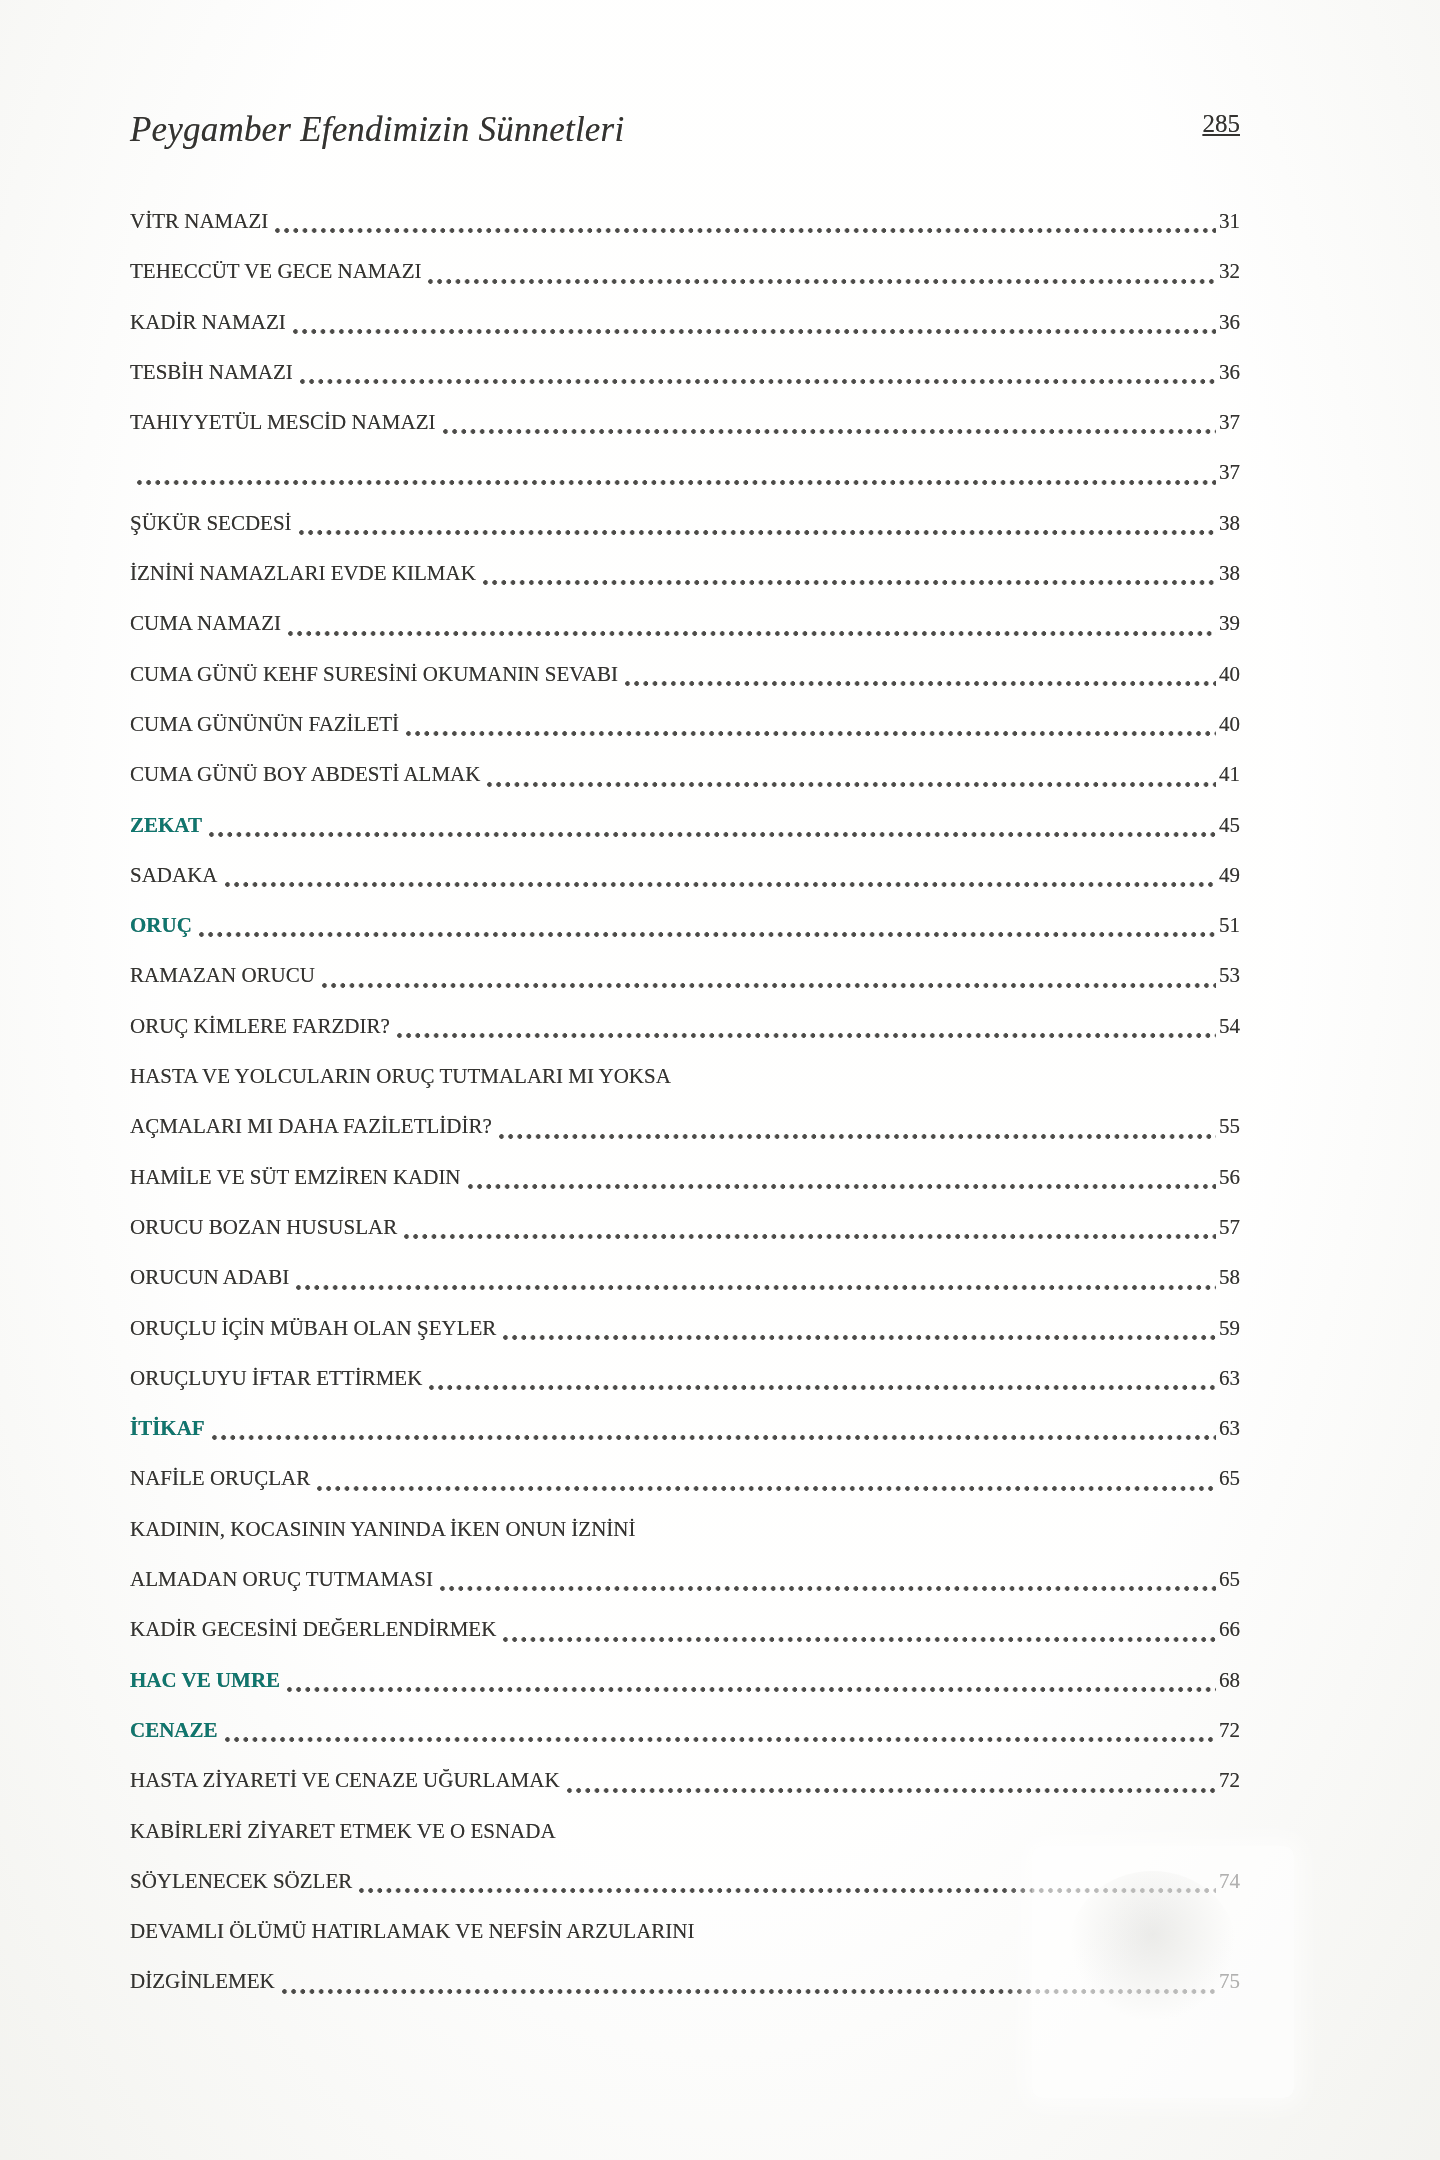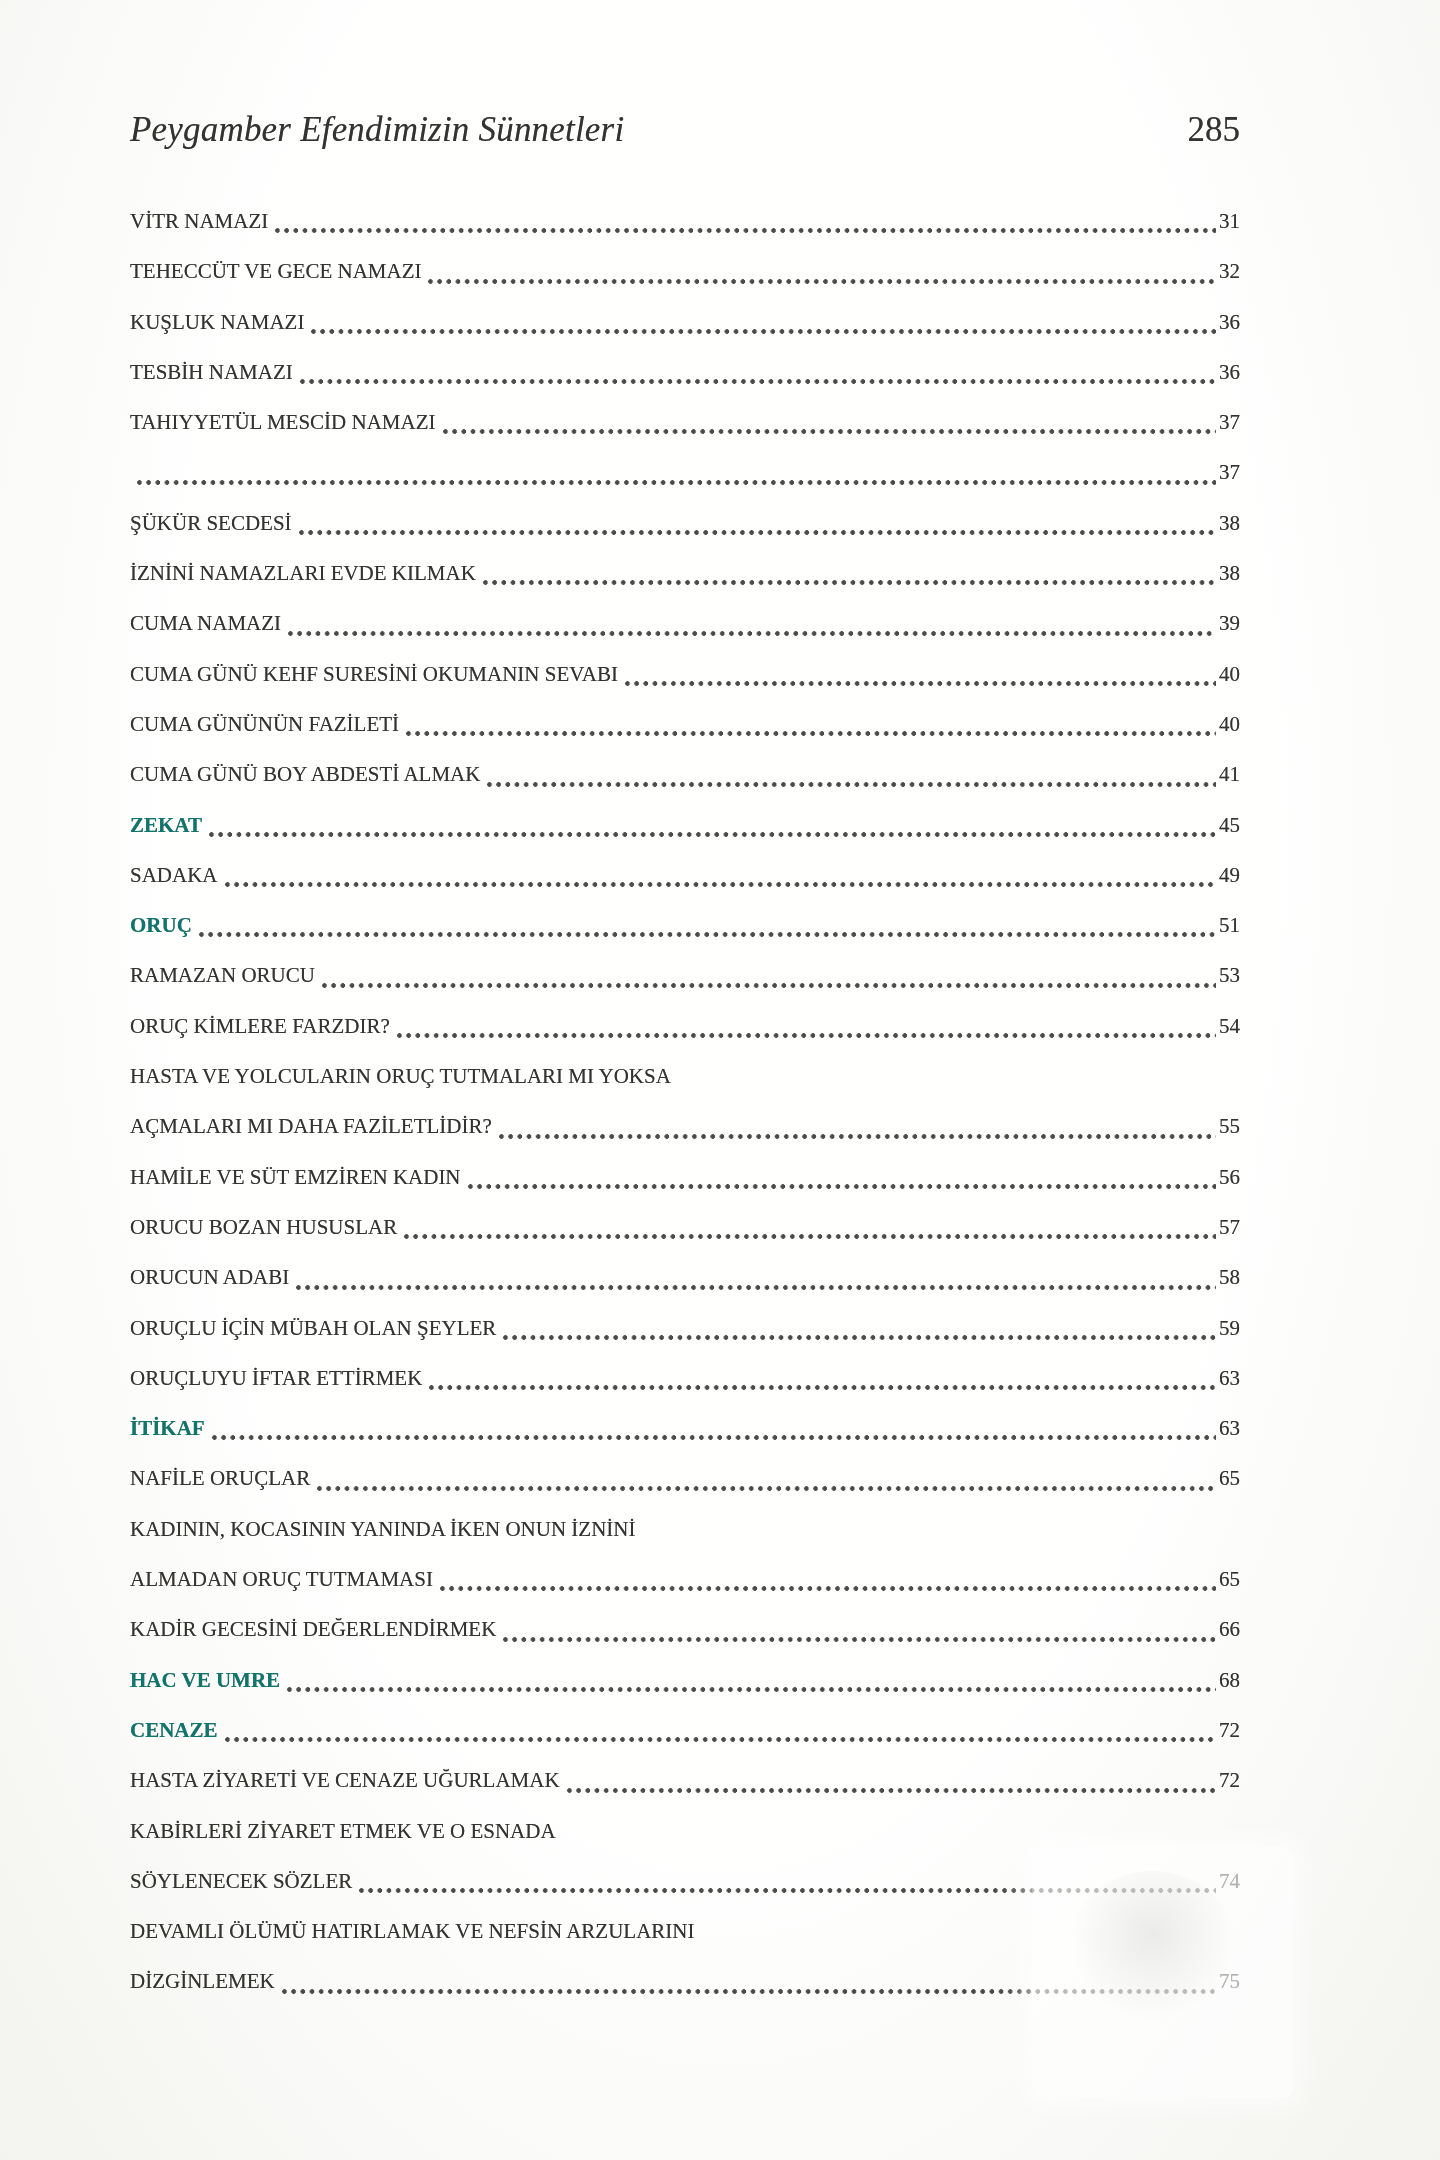--- a/index.html
+++ b/index.html
@@ -17,21 +17,21 @@
   .header{
     position:absolute;left:130px;right:200px;top:110px;
     display:flex;justify-content:space-between;align-items:flex-start;
   }
   .header .title{
     font-style:italic;font-size:35px;letter-spacing:.2px;
     text-shadow:0 0 .6px rgba(40,40,36,.55);
     white-space:nowrap;
   }
   .header .pnum{
-    font-size:35px;text-shadow:0 0 .6px rgba(40,40,36,.55);
+    font-size:25px;text-shadow:0 0 .6px rgba(40,40,36,.55);text-decoration:underline;
   }
   .toc{
     position:absolute;left:130px;right:200px;top:196px;
   }
   .row{
     display:flex;align-items:baseline;height:50.3px;font-size:21px;
     text-shadow:0 0 .55px rgba(40,40,36,.55);
   }
   .row .t{white-space:nowrap;line-height:50.3px;flex:0 0 auto;}
   .row.bold .t{font-weight:700;color:#0f766e;}
@@ -71,21 +71,21 @@
     <span class="p">31</span>
   </div>
 
   <div class="row">
     <span class="t">TEHECCÜT VE GECE NAMAZI</span>
     <span class="dots"></span>
     <span class="p">32</span>
   </div>
 
   <div class="row">
-    <span class="t">KUŞLUK NAMAZI</span>
+    <span class="t">KADİR NAMAZI</span>
     <span class="dots"></span>
     <span class="p">36</span>
   </div>
 
   <div class="row">
     <span class="t">TESBİH NAMAZI</span>
     <span class="dots"></span>
     <span class="p">36</span>
   </div>
 

